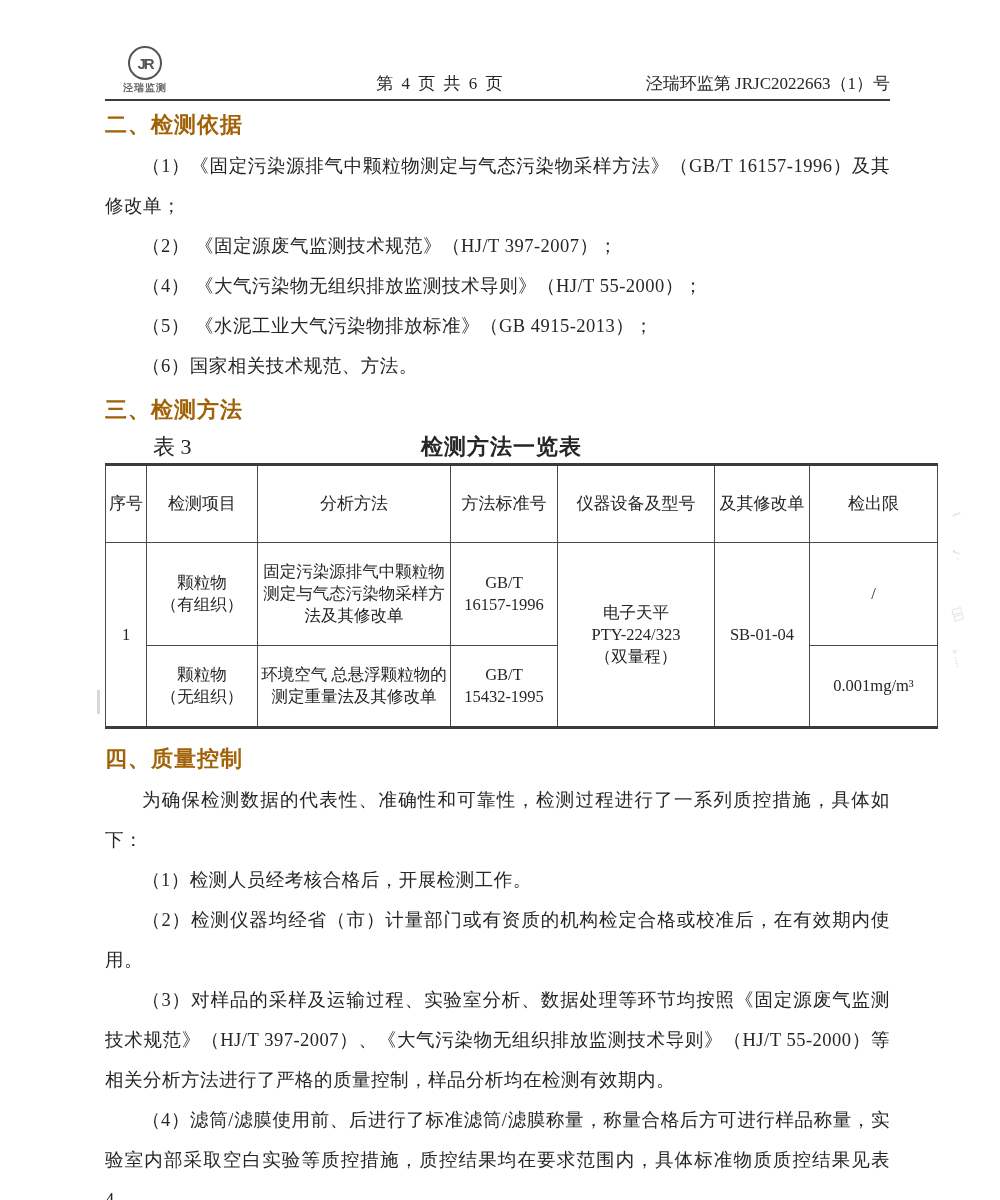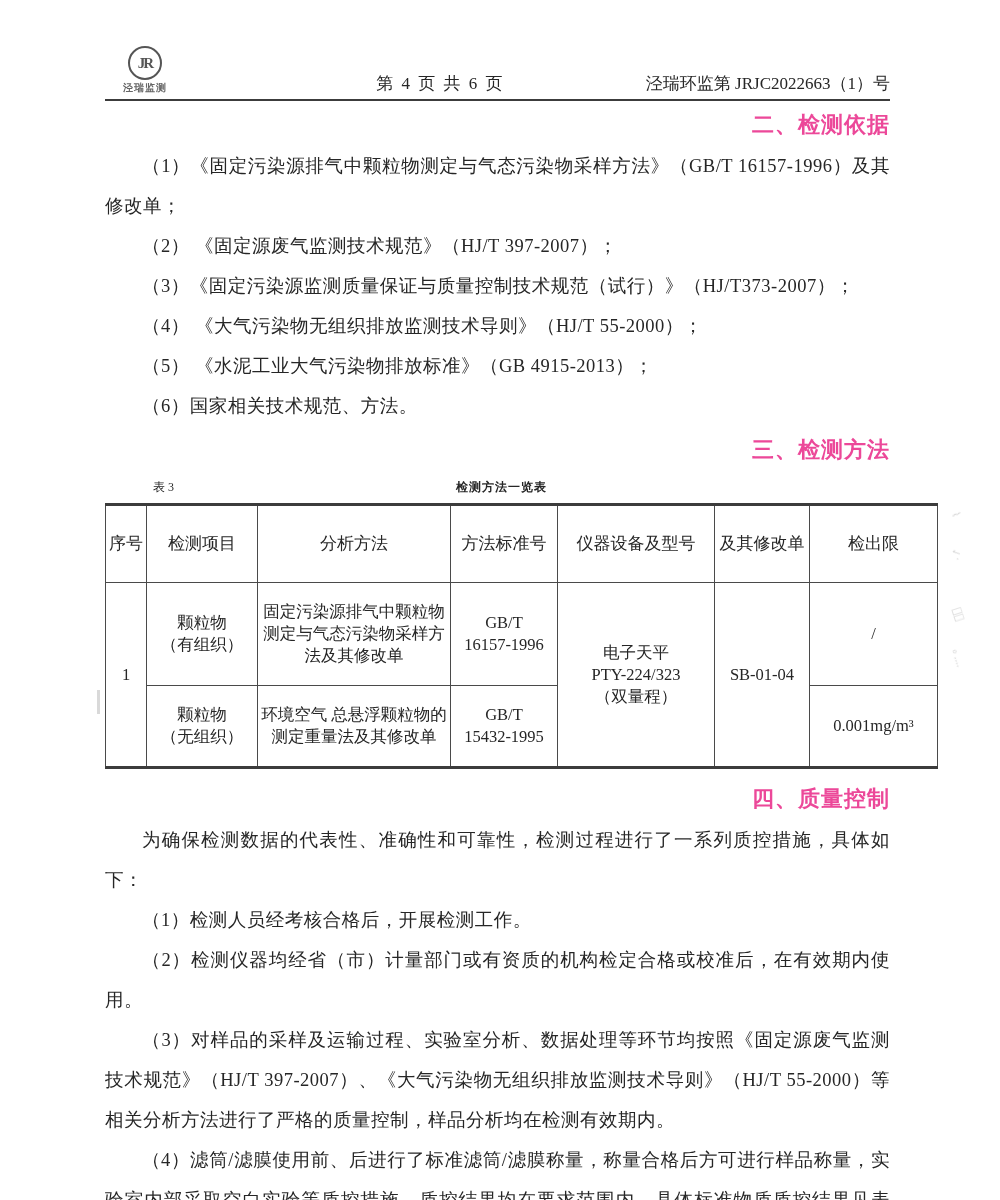--- a/index.html
+++ b/index.html
@@ -31,21 +31,21 @@
     text-align:center;
     margin-left:18px;
     margin-bottom:1px;
   }
   .logo-circle{
     width:30px;height:30px;
     margin:0 auto;
     border:2px solid #555;
     border-radius:50%;
     display:flex;align-items:center;justify-content:center;
-    font-family:Liberation Serif, serif;
+    font-family:Liberation Sans, sans-serif;
     font-weight:bold;
     font-size:15px;
     color:#555;
     letter-spacing:-2px;
   }
   .logo-caption{
     font-size:10px;
     font-weight:bold;
     color:#666;
     letter-spacing:1px;
@@ -62,37 +62,36 @@
     font-size:17px;
     text-align:left;
     padding-bottom:1px;
     white-space:nowrap;
   }
   
   .section-title{
     font-family:"Liberation Sans","DejaVu Sans",sans-serif;
     font-size:22px;
     font-weight:bold;
-    color:#ec4899;
+    color:#a16207;
     margin:9px 0 6px 0;
     letter-spacing:1px;
-    text-align:right;
   }
   p.doc{
     font-size:18.5px;
     line-height:40px;
     margin:0;
     text-indent:2em;
     text-align:justify;
     letter-spacing:0.5px;
   }
   
   .tbl-caption{
     position:relative;
-    font-size:12px;
+    font-size:22px;
     line-height:32px;
     margin-top:4px;
   }
   .tbl-caption .cap-label{
     margin-left:48px;
   }
   .tbl-caption .cap-title{
     position:absolute;
     left:8px;right:0;
     text-align:center;
@@ -159,21 +158,20 @@
         <div class="logo-caption">泾瑞监测</div>
       </div>
     </div>
     <div class="hdr-center">第 4 页 共 6 页</div>
     <div class="hdr-right">泾瑞环监第 JRJC2022663（1）号</div>
   </div>
 
   <div class="section-title">二、检测依据</div>
   <p class="doc">（1）《固定污染源排气中颗粒物测定与气态污染物采样方法》（GB/T 16157-1996）及其修改单；</p>
   <p class="doc">（2） 《固定源废气监测技术规范》（HJ/T 397-2007）；</p>
-  <p class="doc">（3）《固定污染源监测质量保证与质量控制技术规范（试行）》（HJ/T373-2007）；</p>
   <p class="doc">（4） 《大气污染物无组织排放监测技术导则》（HJ/T 55-2000）；</p>
   <p class="doc">（5） 《水泥工业大气污染物排放标准》（GB 4915-2013）；</p>
   <p class="doc">（6）国家相关技术规范、方法。</p>
 
   <div class="section-title">三、检测方法</div>
 
   <div class="tbl-caption">
     <span class="cap-label">表 3</span>
     <span class="cap-title">检测方法一览表</span>
   </div>

